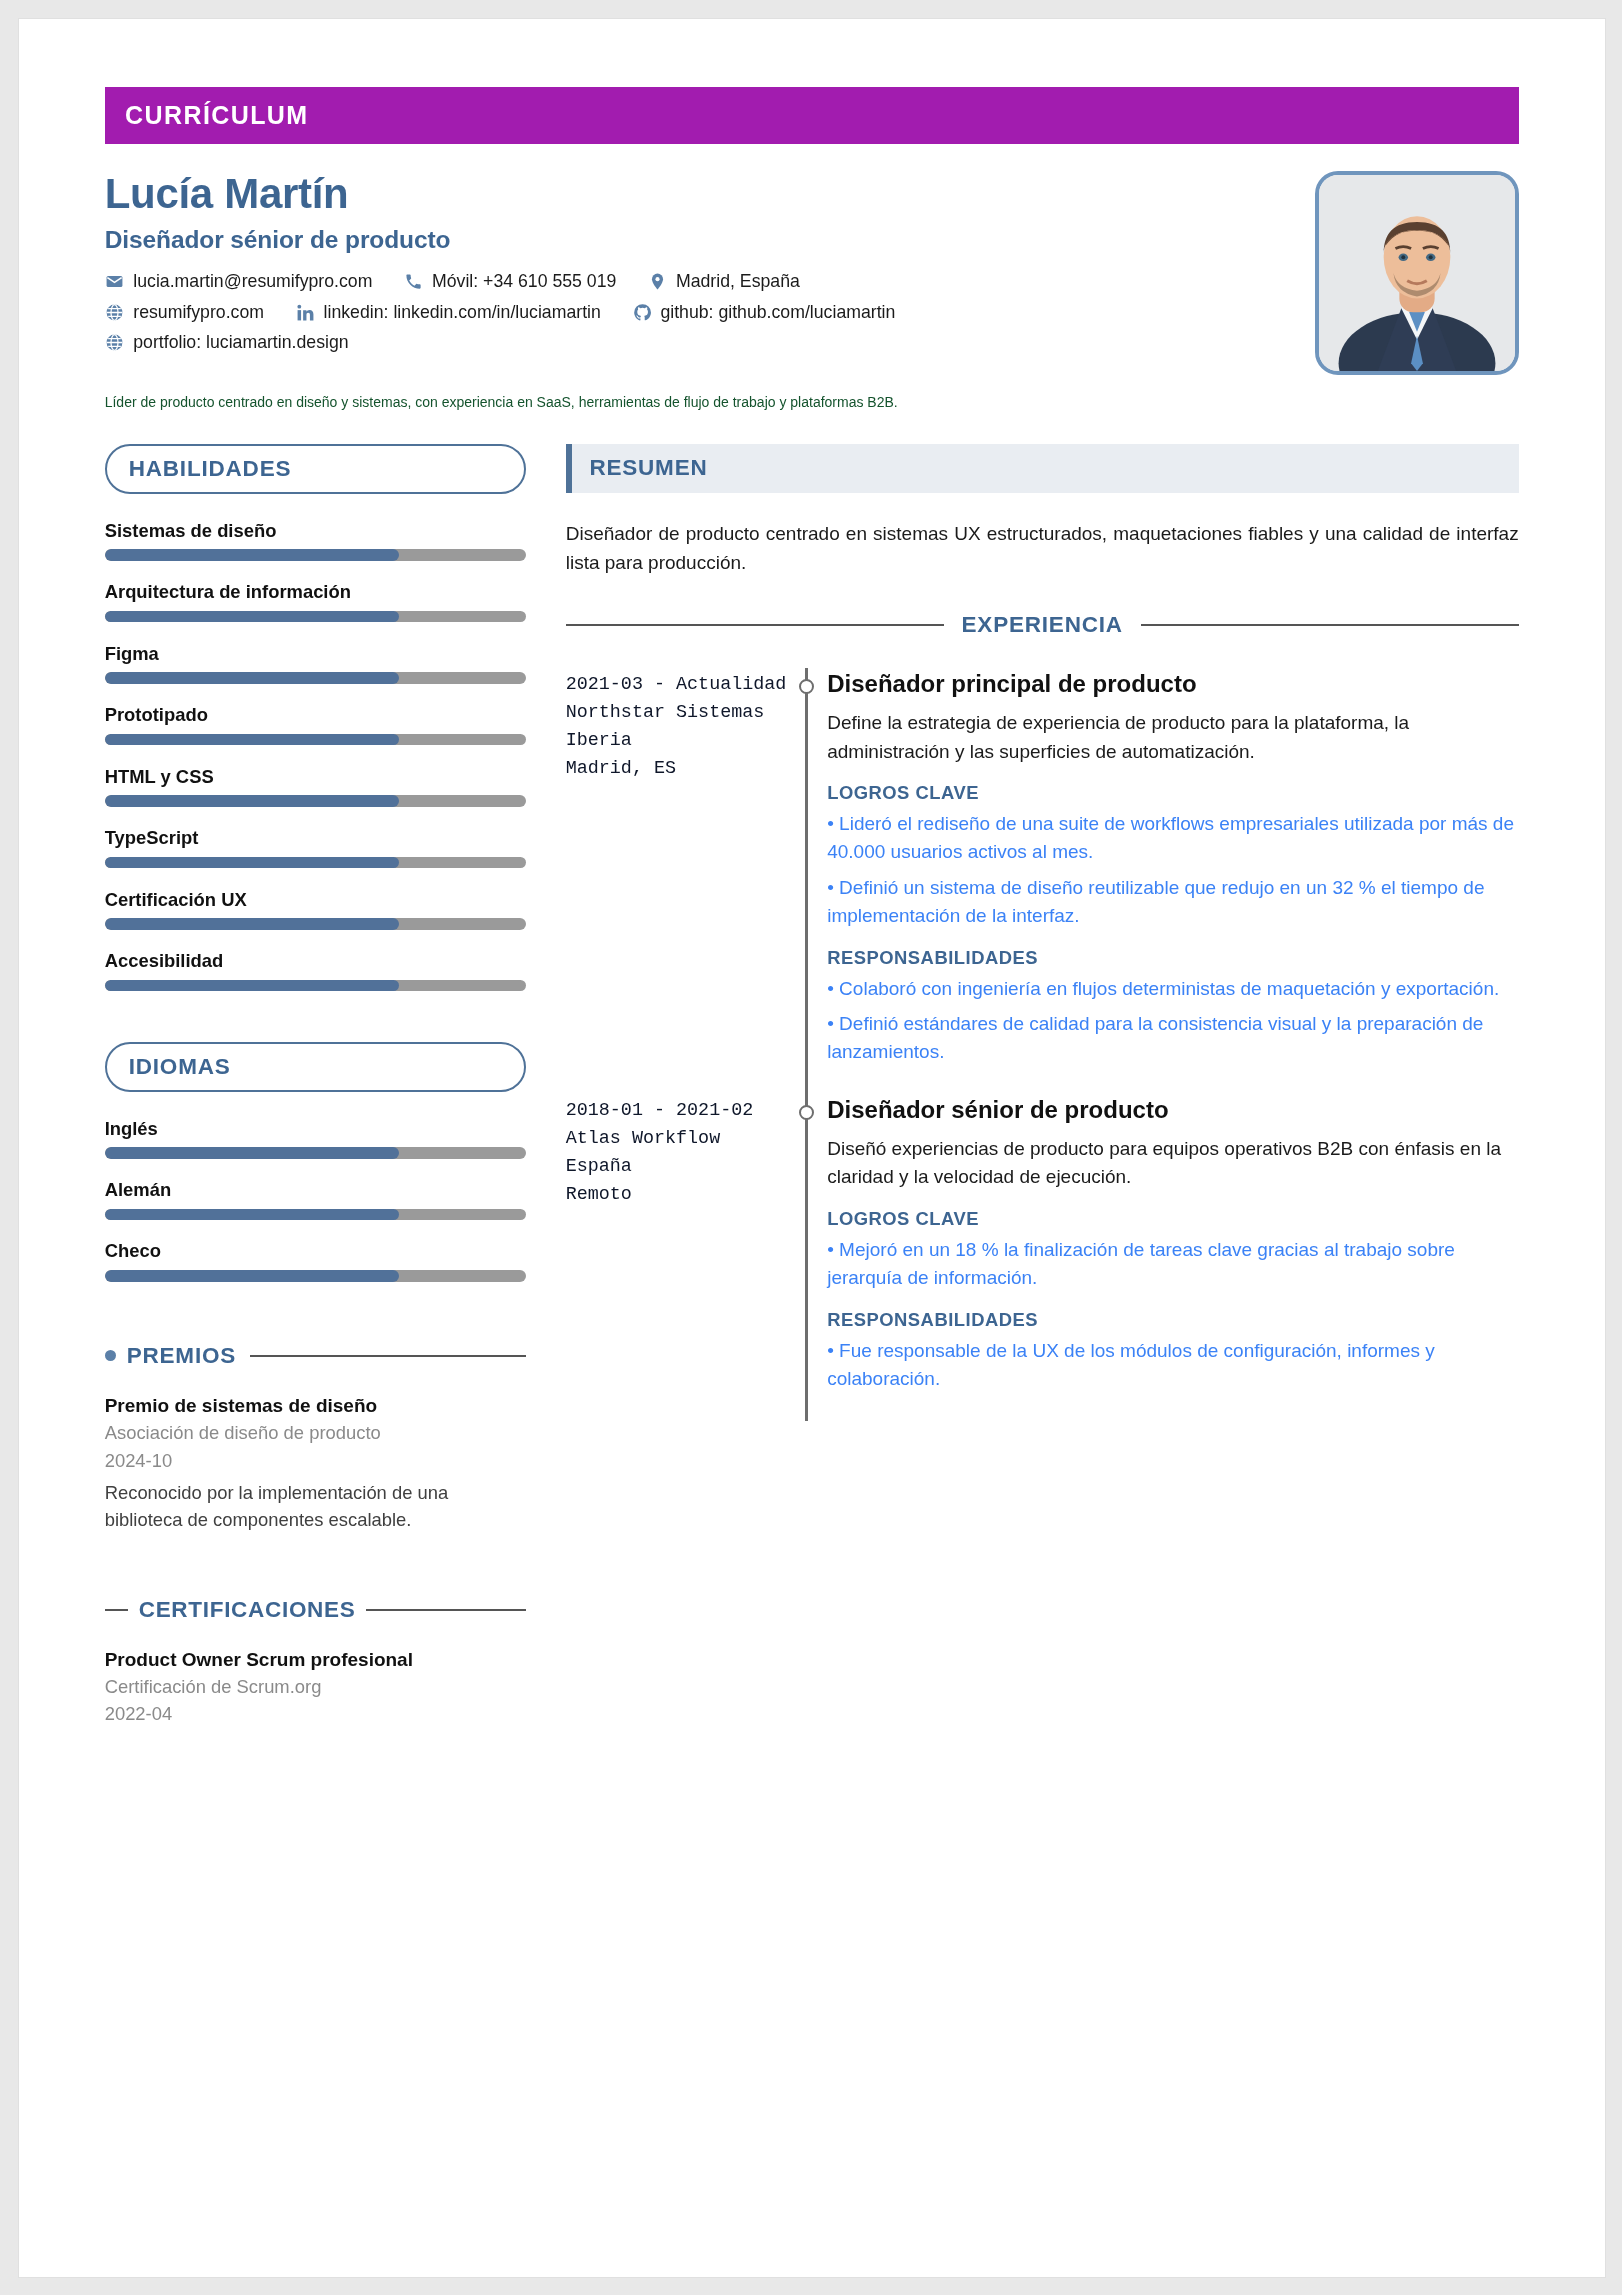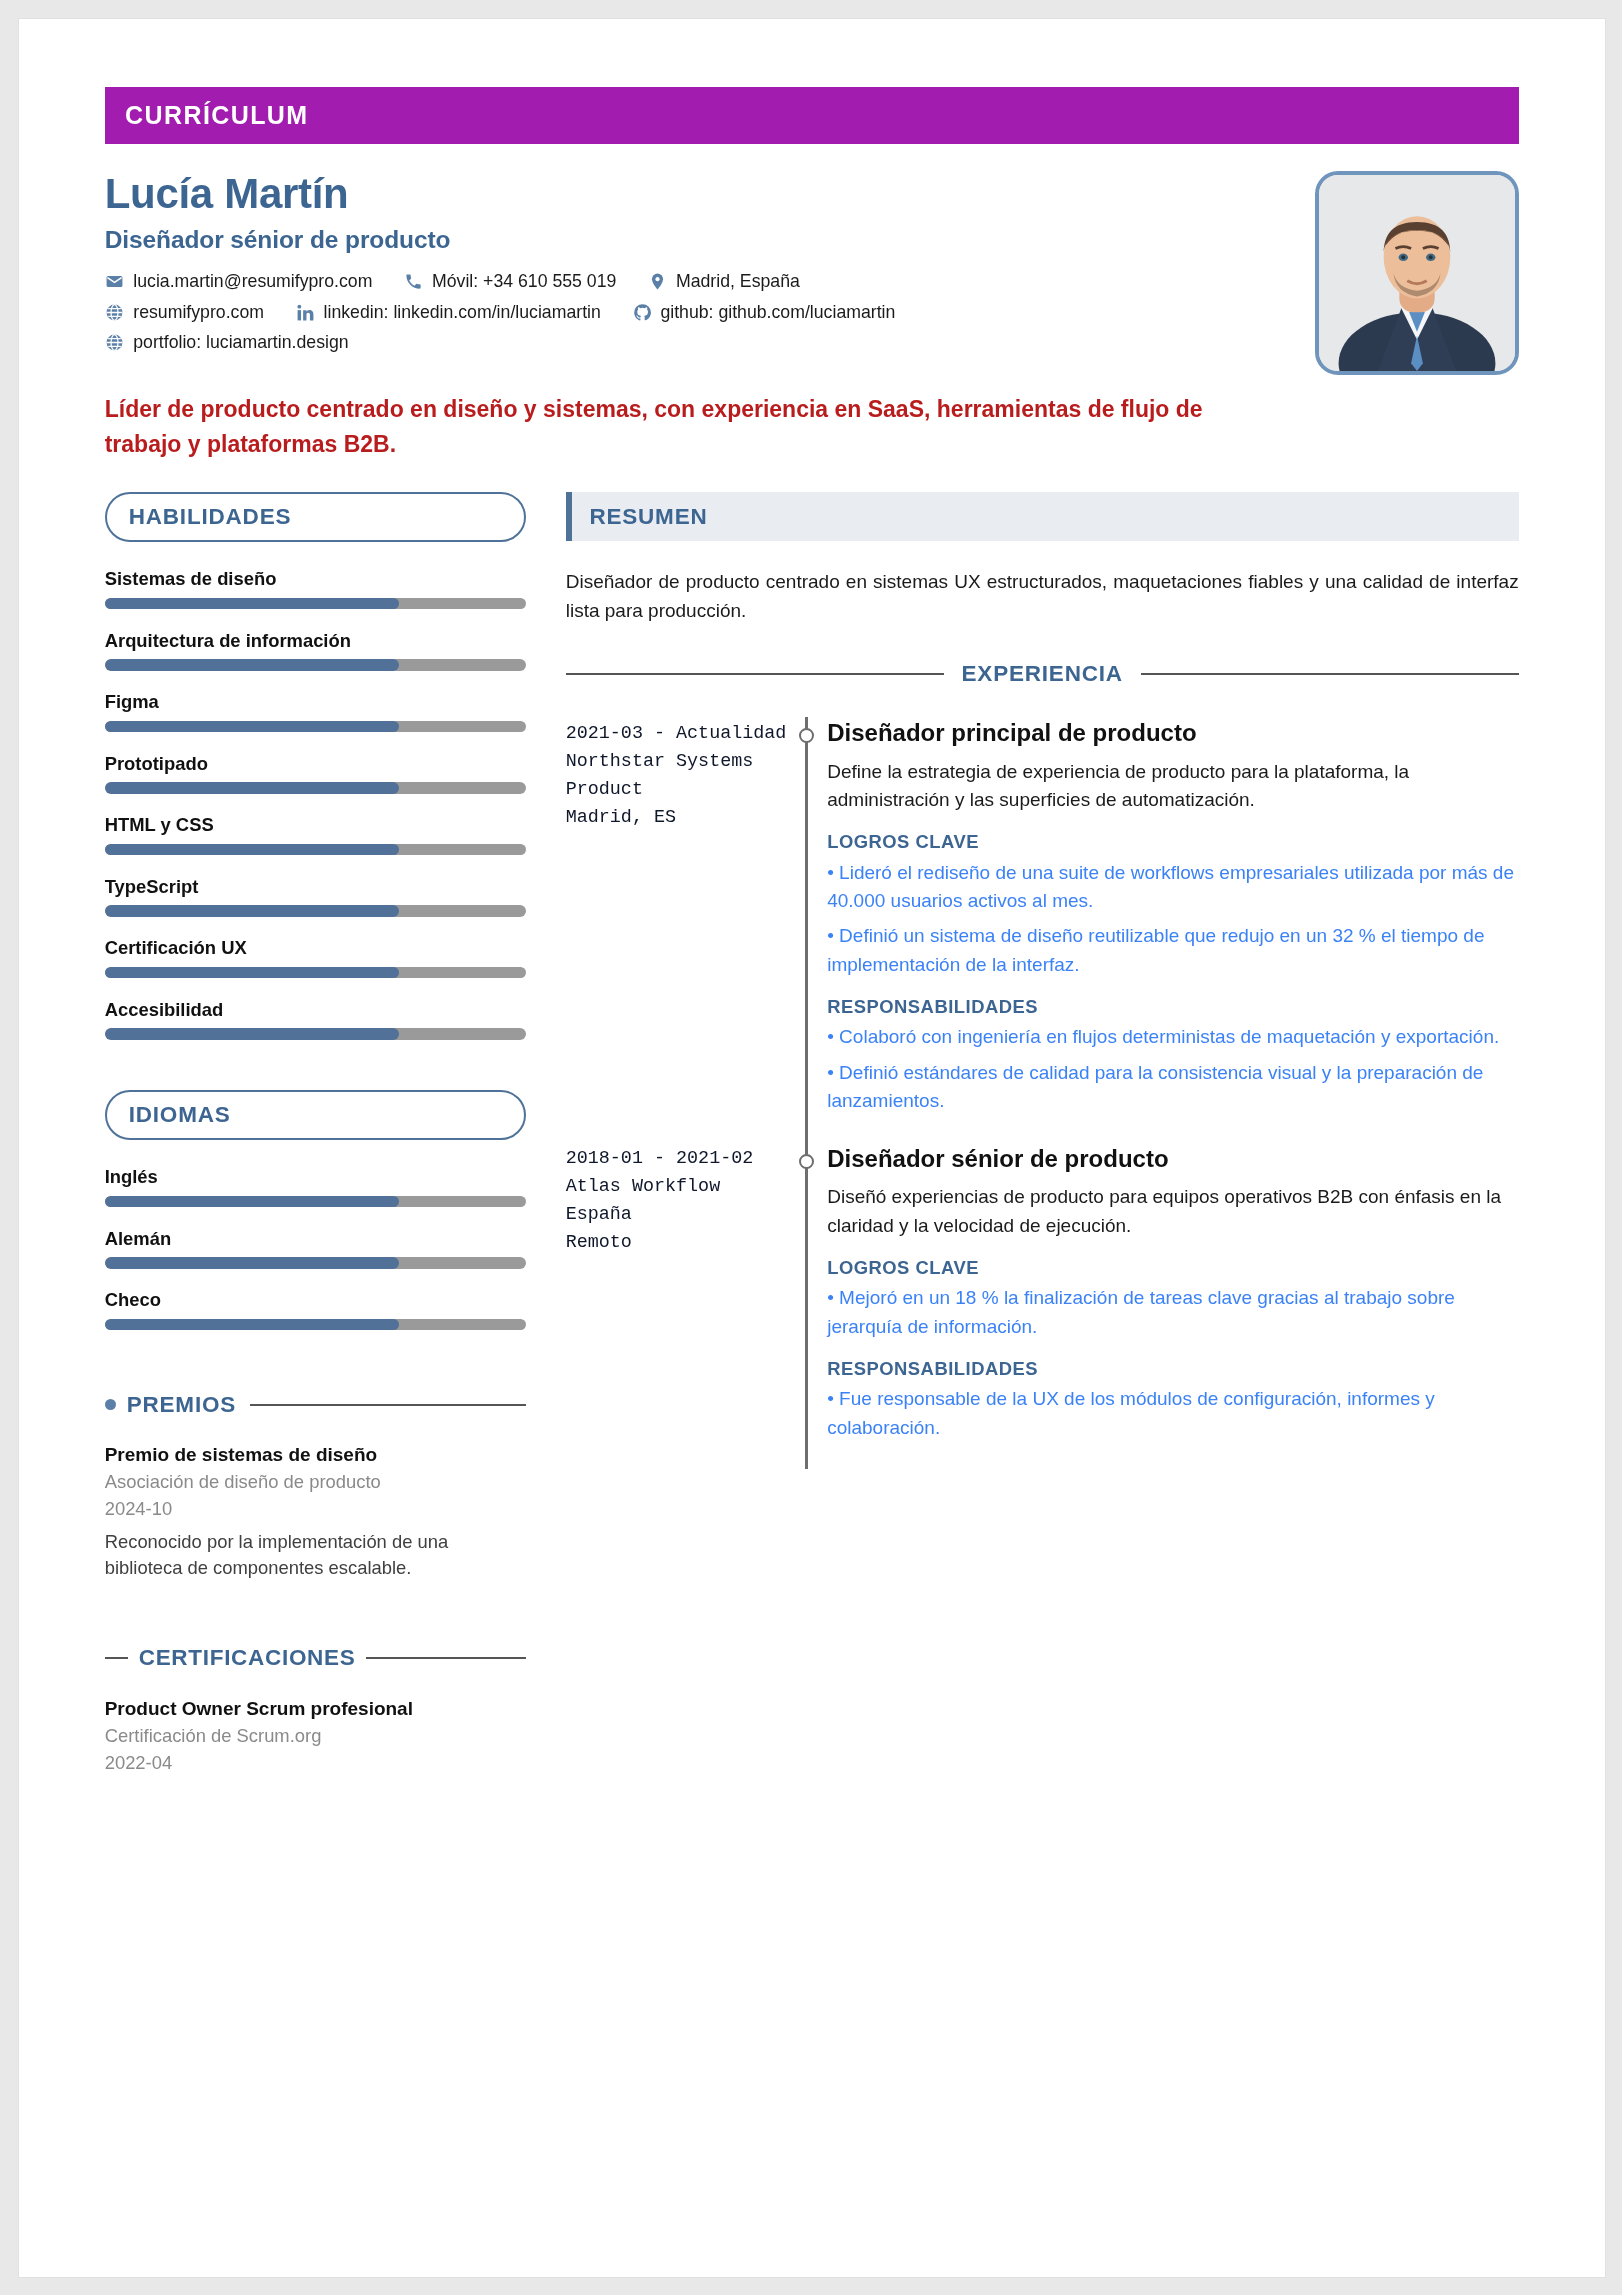--- a/index.html
+++ b/index.html
@@ -93,25 +93,24 @@
     border: 4.8px solid #6f95bd;
     border-radius: 23px;
     overflow: hidden;
     flex-shrink: 0;
     background: #e9ecef;
   }
   .photo-frame svg { display: block; width: 100%; height: 100%; }
 
   .header-blurb {
     margin: 17.7px 86px 0 86px;
-    font-size: 23px;
-    color: #b91c1c;
+    font-size: 14px;
+    color: #14532d;
     line-height: 1.52;
     max-width: 1158px;
-    font-weight: bold;
   }
 
   
   .body-grid {
     margin: 30px 86px 0 86px;
     display: flex;
     gap: 40px;
   }
   .col-left { width: 421px; flex-shrink: 0; }
   .col-right { flex: 1; }
@@ -568,21 +567,21 @@
 
       <div class="center-heading">
         <span class="rule"></span>
         <span class="txt">EXPERIENCIA</span>
         <span class="rule"></span>
       </div>
 
       <div class="job-row">
         <div class="job-dates">
           <div>2021-03 - Actualidad</div>
-          <div>Northstar Systems Product</div>
+          <div>Northstar Sistemas Iberia</div>
           <div>Madrid, ES</div>
         </div>
         <div class="job-rail">
           <div class="line"></div>
           <div class="node"></div>
         </div>
         <div class="job-body">
           <div class="job-title-main">Diseñador principal de producto</div>
           <div class="job-desc">Define la estrategia de experiencia de producto para la plataforma, la administración y las superficies de automatización.</div>
 

